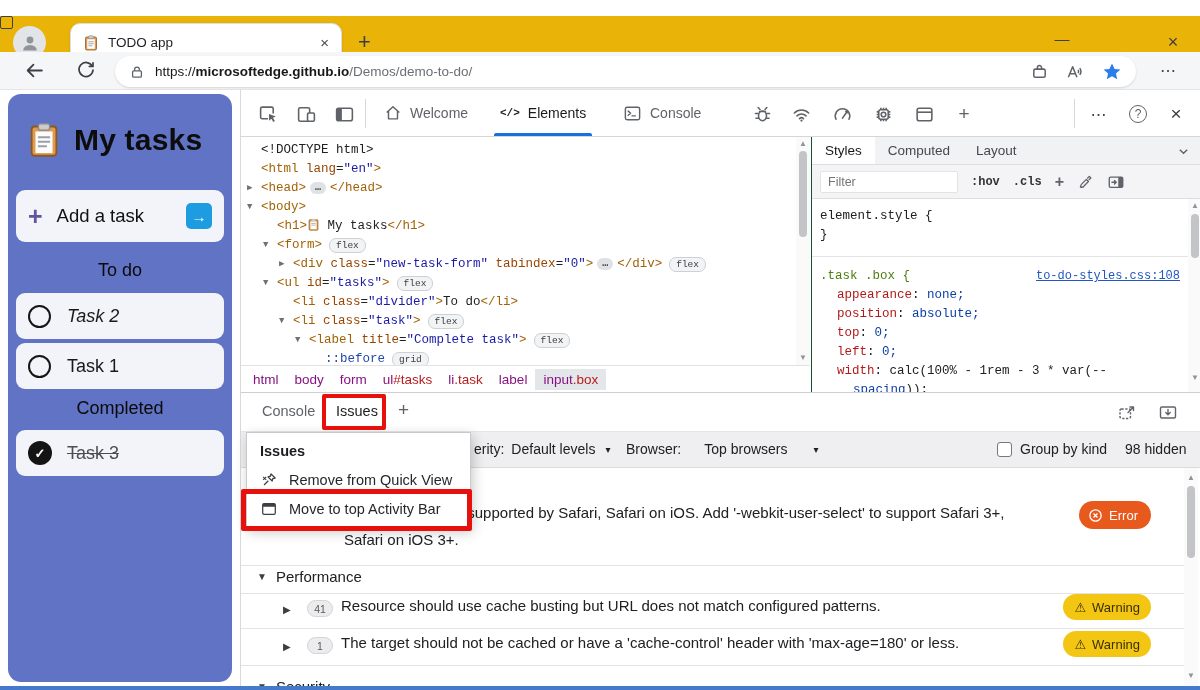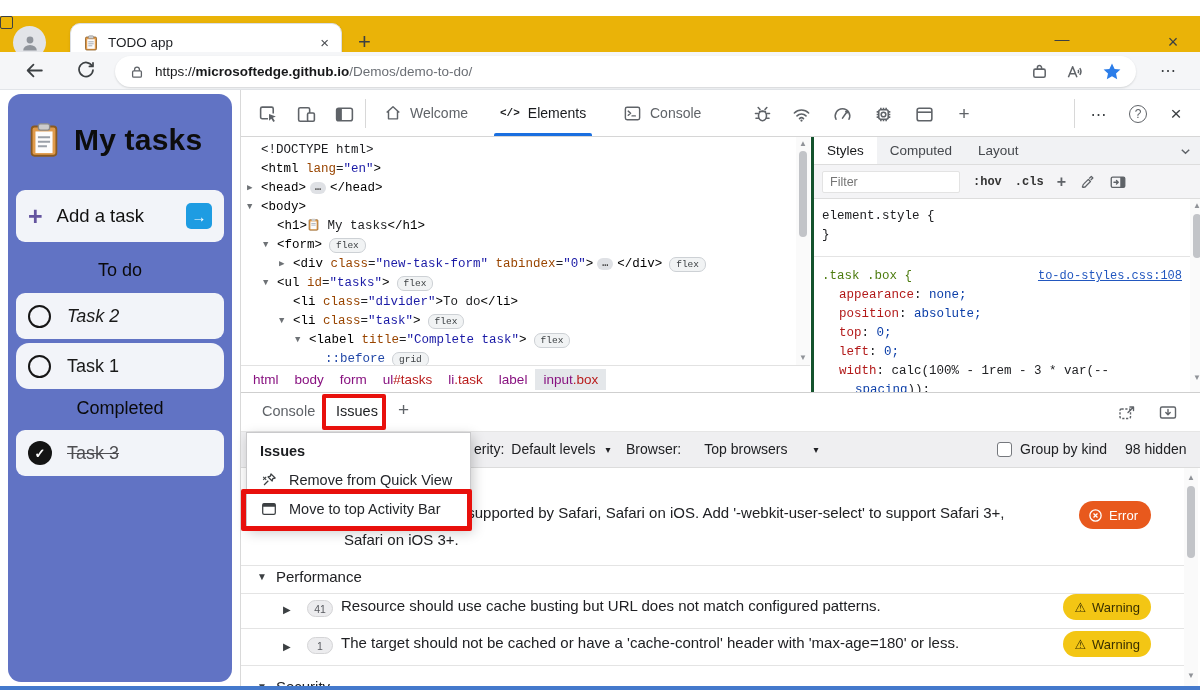--- a/index.html
+++ b/index.html
@@ -39,21 +39,21 @@
   #app-title .t { font-size:30px; font-weight:700; color:#0d0d0d; letter-spacing:.2px; }
   .app-card { position:absolute; left:16px; width:208px; background:#f2f4f9; border-radius:9px; display:flex; align-items:center; }
   #add-card { top:100px; height:52px; padding:0 12px; }
   #add-card .plus { color:#64549f; font-size:25px; font-weight:700; margin-right:14px; }
   #add-card .lbl { font-size:18.5px; color:#111; flex:1; }
   #add-card .go { width:26px; height:26px; background:#1e9ce2; border-radius:5px; color:#fff; font-size:15px; font-weight:700; display:flex; align-items:center; justify-content:center; }
   .app-divider { position:absolute; left:16px; width:208px; text-align:center; font-size:18px; color:#0a0a0a; }
   #div-todo { top:170px; }
   #div-completed { top:308px; }
   .task-card { height:46px; padding:0 12px; }
-  #task2 { top:203px;font-style:italic; } #task1 { top:253px;border-radius:13px; } #task3 { top:340px; }
+  #task2 { top:203px;font-style:italic; } #task1 { top:253px; } #task3 { top:340px; }
   .task-card .ring { width:23px; height:23px; border:2.6px solid #161616; border-radius:50%; margin-right:16px; flex:none; }
   .task-card .lbl { font-size:18px; color:#191919; }
   #task3 .ringdone { width:24px; height:24px; background:#141414; border-radius:50%; color:#fff; font-size:13px; font-weight:700; display:flex; align-items:center; justify-content:center; margin-right:15px; flex:none; }
   #task3 .lbl { color:#4e4e52; text-decoration:line-through; }
 
   
   #devtools { position:absolute; left:240px; top:90px; width:960px; height:600px; background:#fff; border-left:1px solid #d9d9d9; }
   #dt-toolbar { position:absolute; left:0; top:0; width:960px; height:47px; background:#fff; border-bottom:1px solid #d6d6d6; }
   .dt-ic { position:absolute; top:11px; width:26px; height:26px; display:flex; align-items:center; justify-content:center; }
   .dt-divider { position:absolute; top:9px; width:1px; height:29px; background:#d8d8d8; }
@@ -61,42 +61,42 @@
   .dt-tab.active { color:#191b1e; }
   .dt-tab.active .underline { position:absolute; left:4px; right:4px; bottom:0; height:3px; background:#1a6fe0; border-radius:2px 2px 0 0; }
   .codeglyph { font-family:"Liberation Mono", monospace; font-weight:700; font-size:11px; color:#4a4d52; }
 
   
   #elements-pane { position:absolute; left:0; top:47px; width:569px; height:255px; }
   #tree { position:absolute; left:0; top:0; width:555px; height:228px; overflow:hidden; font-family:"Liberation Mono", monospace; font-size:12.5px; line-height:19px; padding-top:4px; }
   .tree-line { white-space:nowrap; }
   .tw-arrow { display:inline-block; width:14px; font-size:9px; color:#6e7276; vertical-align:1px; }
   .tw-doc { color:#202124; }
-  .tw-tag { color:#000000;margin-top:12px; }
+  .tw-tag { color:#a16207;margin-top:12px; }
   .tw-attr { color:#994500; }
   .tw-val { color:#1a1aa6; }
   .tw-txt { color:#202124; }
   .tw-pln { color:#202124; }
   .tw-pseudo { color:#2248a8; }
   .tw-dots { display:inline-block; background:#dfe1e5; border-radius:7px; padding:0 5px; margin:0 4px; font-size:10px; line-height:12px; color:#444; font-weight:700; vertical-align:1px; }
   .tw-badge { display:inline-block; background:#f1f3f4; border:1px solid #cdd1d5; border-radius:7px; padding:0 6px; margin-left:7px; font-size:9.5px; line-height:13px; color:#3c4043; }
   .tw-ico svg { display:inline-block; vertical-align:-2px; }
   
   .sbar { position:absolute; background:#fafafa; }
   .sb-thumb { position:absolute; left:3px; width:8px; border-radius:4px; background:#c2c4c8; }
   .sb-ar { position:absolute; left:0; width:14px; height:12px; font-size:8px; color:#909398; text-align:center; line-height:12px; }
   #tree-sbar { left:555px; top:0; width:14px; height:228px; }
   #breadcrumb { position:absolute; left:0; top:228px; width:569px; height:27px; border-top:1px solid #e2e2e2; display:flex; align-items:center; font-size:13.5px; padding-left:4px; }
   .crumb { padding:3px 8px; white-space:nowrap; }
   .crumb.active { background:#e4e7ea; }
   .crumb .tag { color:#881280; }
   .crumb .mod { color:#b91c1c; }
 
   
-  #styles-pane { position:absolute; left:570px; top:47px; width:340px; height:255px; border-left:3px solid #14532d; }
+  #styles-pane { position:absolute; left:570px; top:47px; width:340px; height:255px; border-left:1px solid #14532d; }
   #styles-tabs { position:absolute; left:0; top:0; width:390px; height:28px; background:#f1f2f4; border-bottom:1px solid #ddd; display:flex; align-items:stretch; font-size:13.5px; color:#45484d; }
   .styles-tab { display:flex; align-items:center; padding:0 13px; }
   .styles-tab.active { background:#fff; color:#17181a; }
   #styles-chevron { position:absolute; right:12px; top:8px; }
   #styles-toolbar { position:absolute; left:0; top:28px; width:390px; height:34px; background:#f4f4f6; border-bottom:1px solid #ddd; display:flex; align-items:center; padding:0 8px; gap:13px; }
   #filter-input { width:138px; height:22px; border:1px solid #e3e3e3; border-radius:2px; background:#fff; font-size:12.5px; color:#555; padding:0 7px; font-family:"Liberation Sans",sans-serif; outline:none; }
   .tb-pill { font-family:"Liberation Mono", monospace; font-size:12px; font-weight:700; color:#333; }
   #styles-body { position:absolute; left:0; top:62px; width:376px; height:193px; font-family:"Liberation Mono", monospace; font-size:12.5px; line-height:19px; color:#202124; overflow:hidden; }
   #rule-elem { padding:8px 8px 11px 8px; border-bottom:1px solid #e4e4e4; }
   #rule-task { padding:10px 8px 0 8px; }

